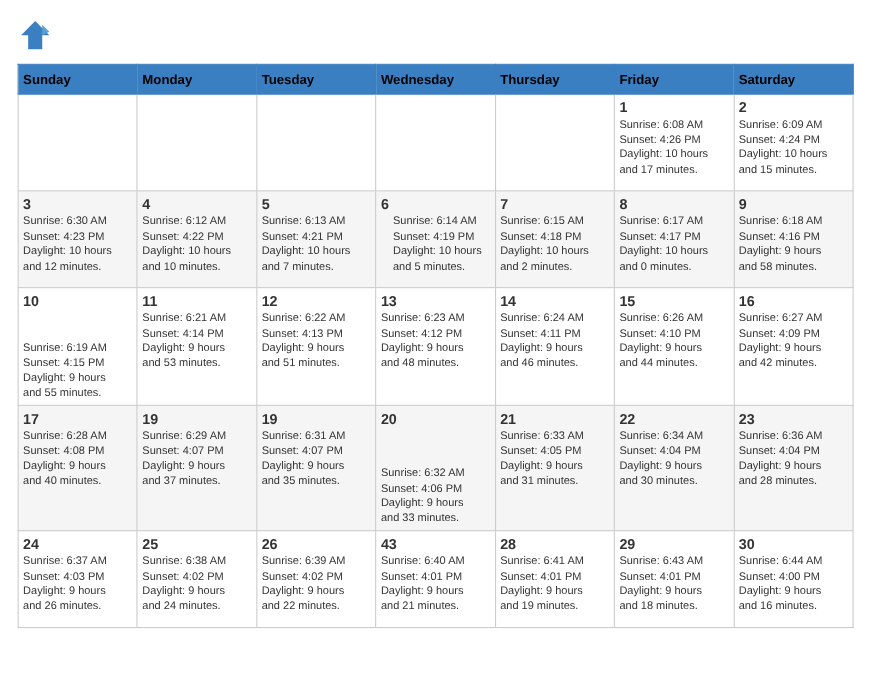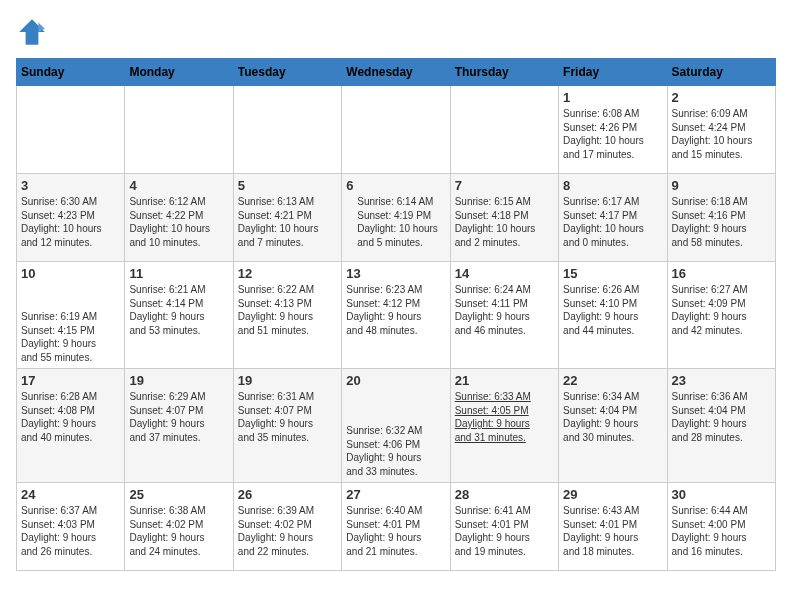--- a/index.html
+++ b/index.html
@@ -274,21 +274,21 @@
         </td>
         <td>
           <span class="day-number">20</span>
           <div class="day-info" style="white-space: pre-line; margin-top: 36px;">Sunrise: 6:32 AM
 Sunset: 4:06 PM
 Daylight: 9 hours
 and 33 minutes.</div>
         </td>
         <td>
           <span class="day-number">21</span>
-          <div class="day-info" style="white-space: pre-line; text-decoration: underline;">Sunrise: 6:33 AM
+          <div class="day-info" style="white-space: pre-line;">Sunrise: 6:33 AM
 Sunset: 4:05 PM
 Daylight: 9 hours
 and 31 minutes.</div>
         </td>
         <td>
           <span class="day-number">22</span>
           <div class="day-info" style="white-space: pre-line;">Sunrise: 6:34 AM
 Sunset: 4:04 PM
 Daylight: 9 hours
 and 30 minutes.</div>
@@ -317,21 +317,21 @@
 and 24 minutes.</div>
         </td>
         <td>
           <span class="day-number">26</span>
           <div class="day-info" style="white-space: pre-line;">Sunrise: 6:39 AM
 Sunset: 4:02 PM
 Daylight: 9 hours
 and 22 minutes.</div>
         </td>
         <td>
-          <span class="day-number">27</span>
+          <span class="day-number">43</span>
           <div class="day-info" style="white-space: pre-line;">Sunrise: 6:40 AM
 Sunset: 4:01 PM
 Daylight: 9 hours
 and 21 minutes.</div>
         </td>
         <td>
           <span class="day-number">28</span>
           <div class="day-info" style="white-space: pre-line;">Sunrise: 6:41 AM
 Sunset: 4:01 PM
 Daylight: 9 hours

